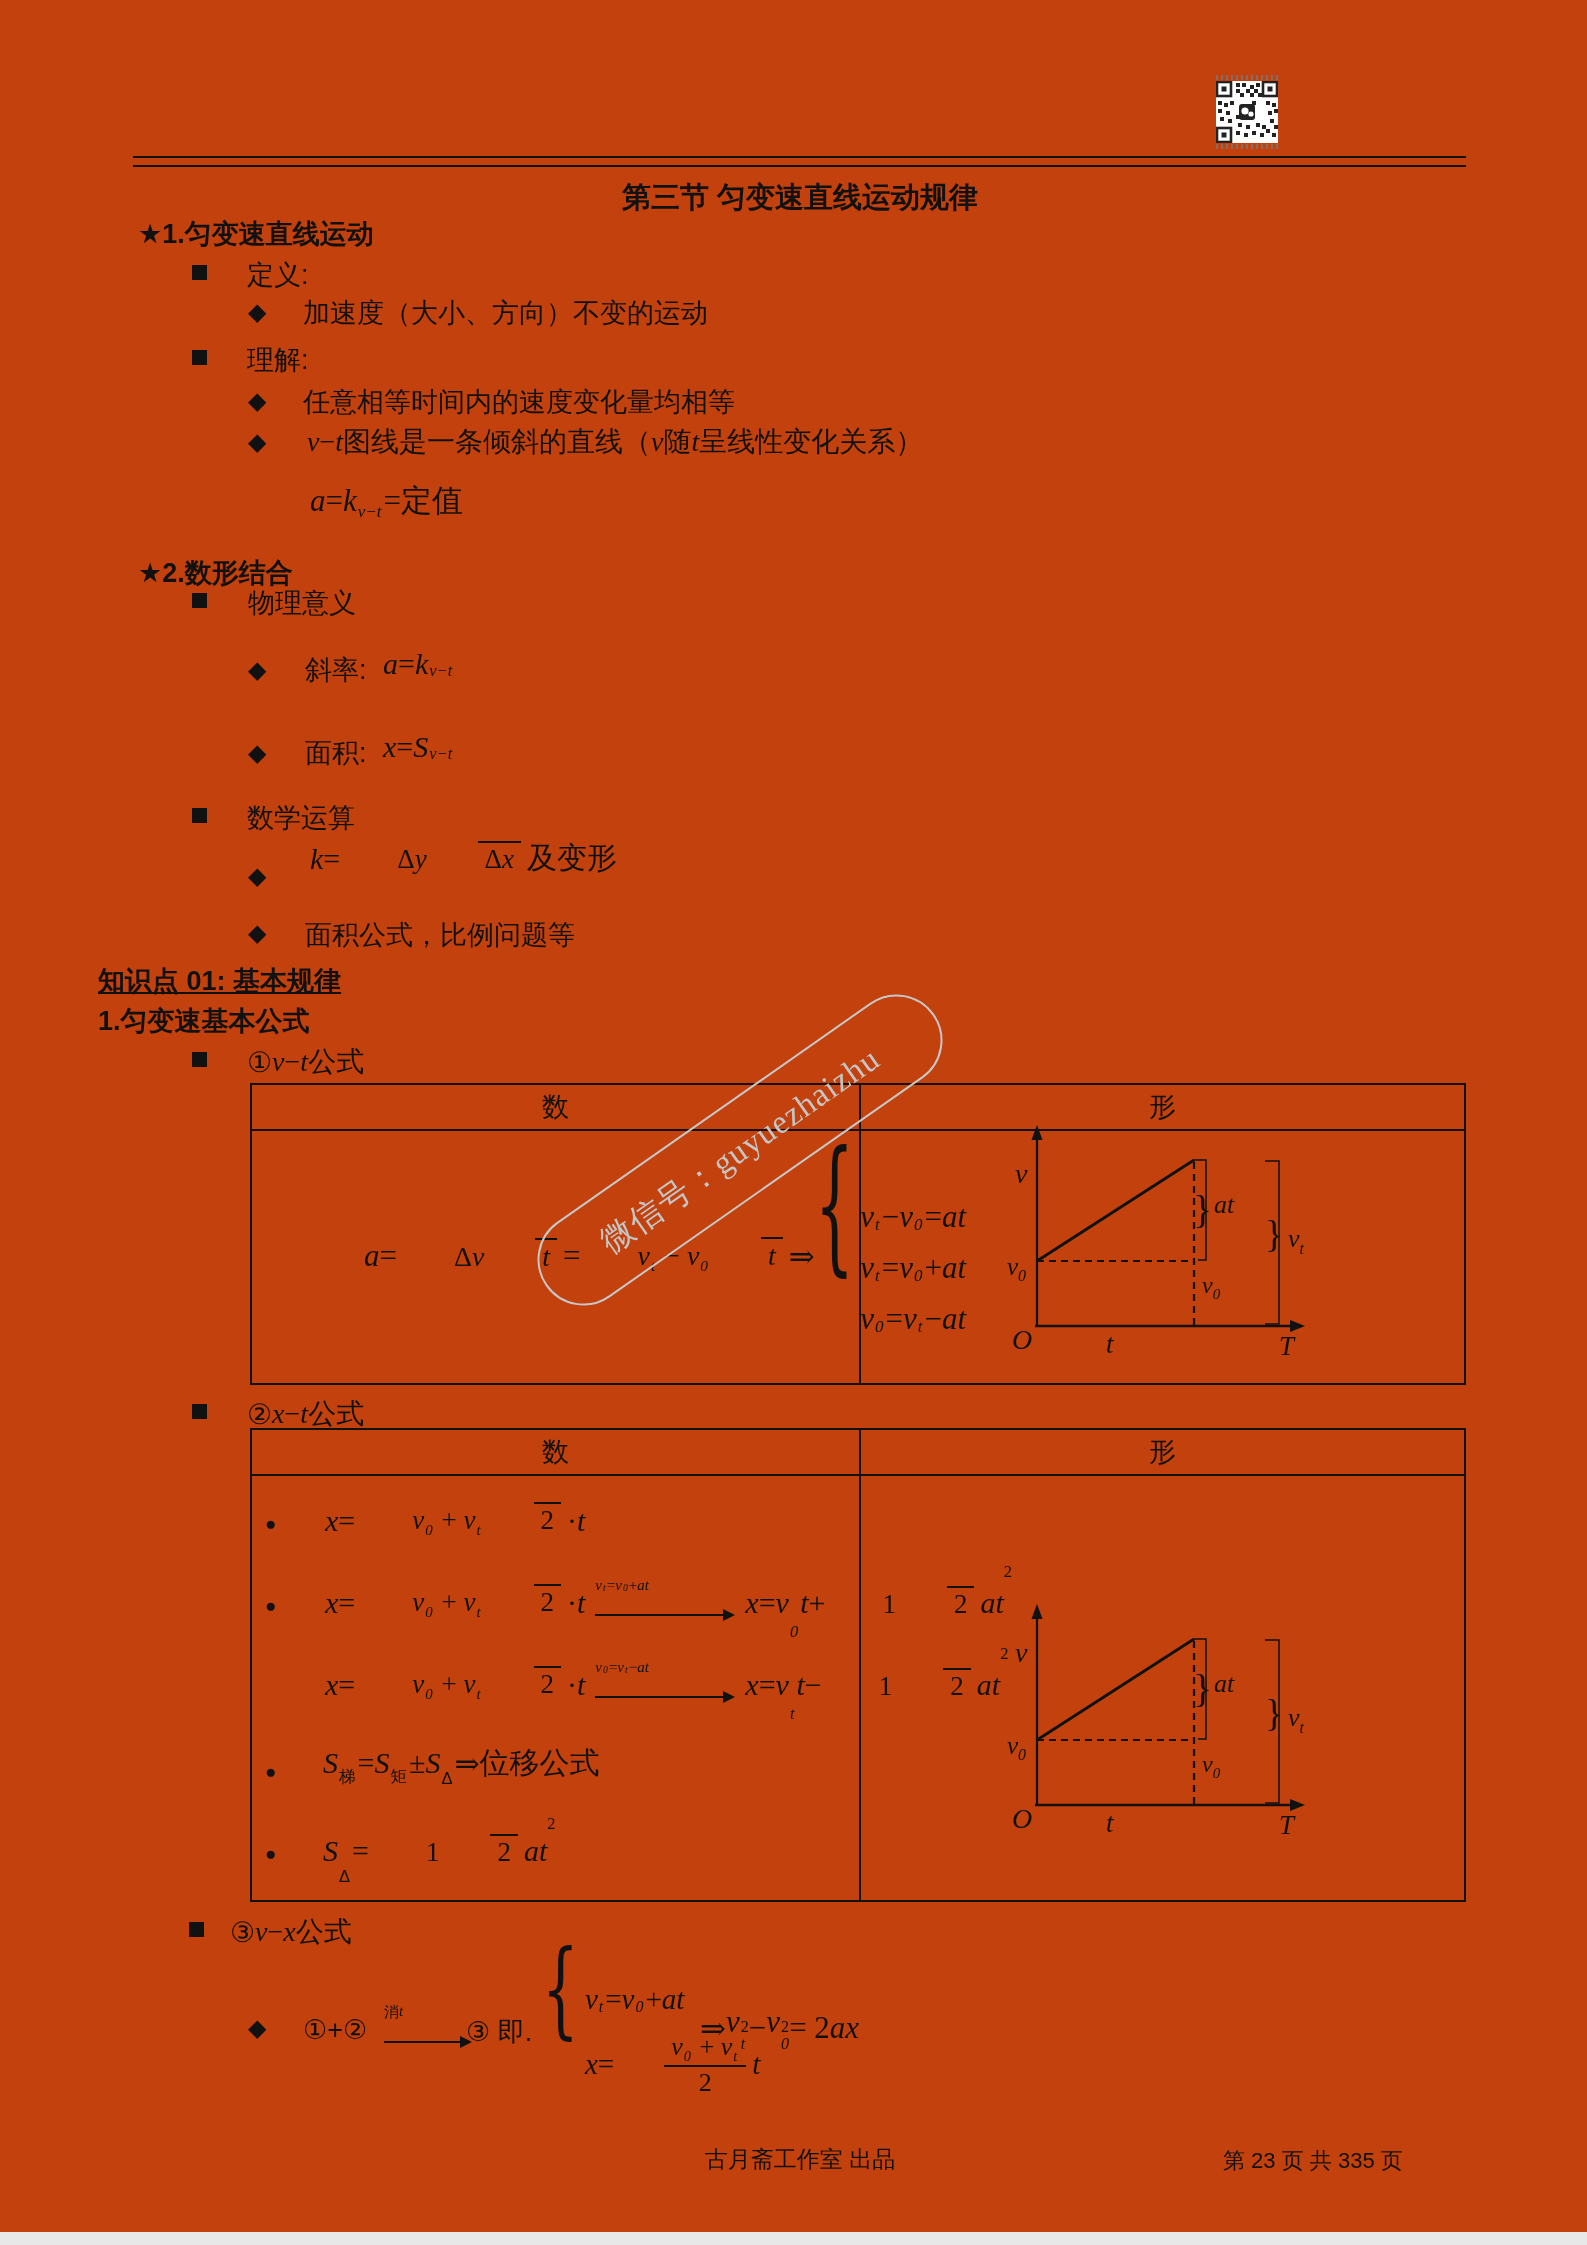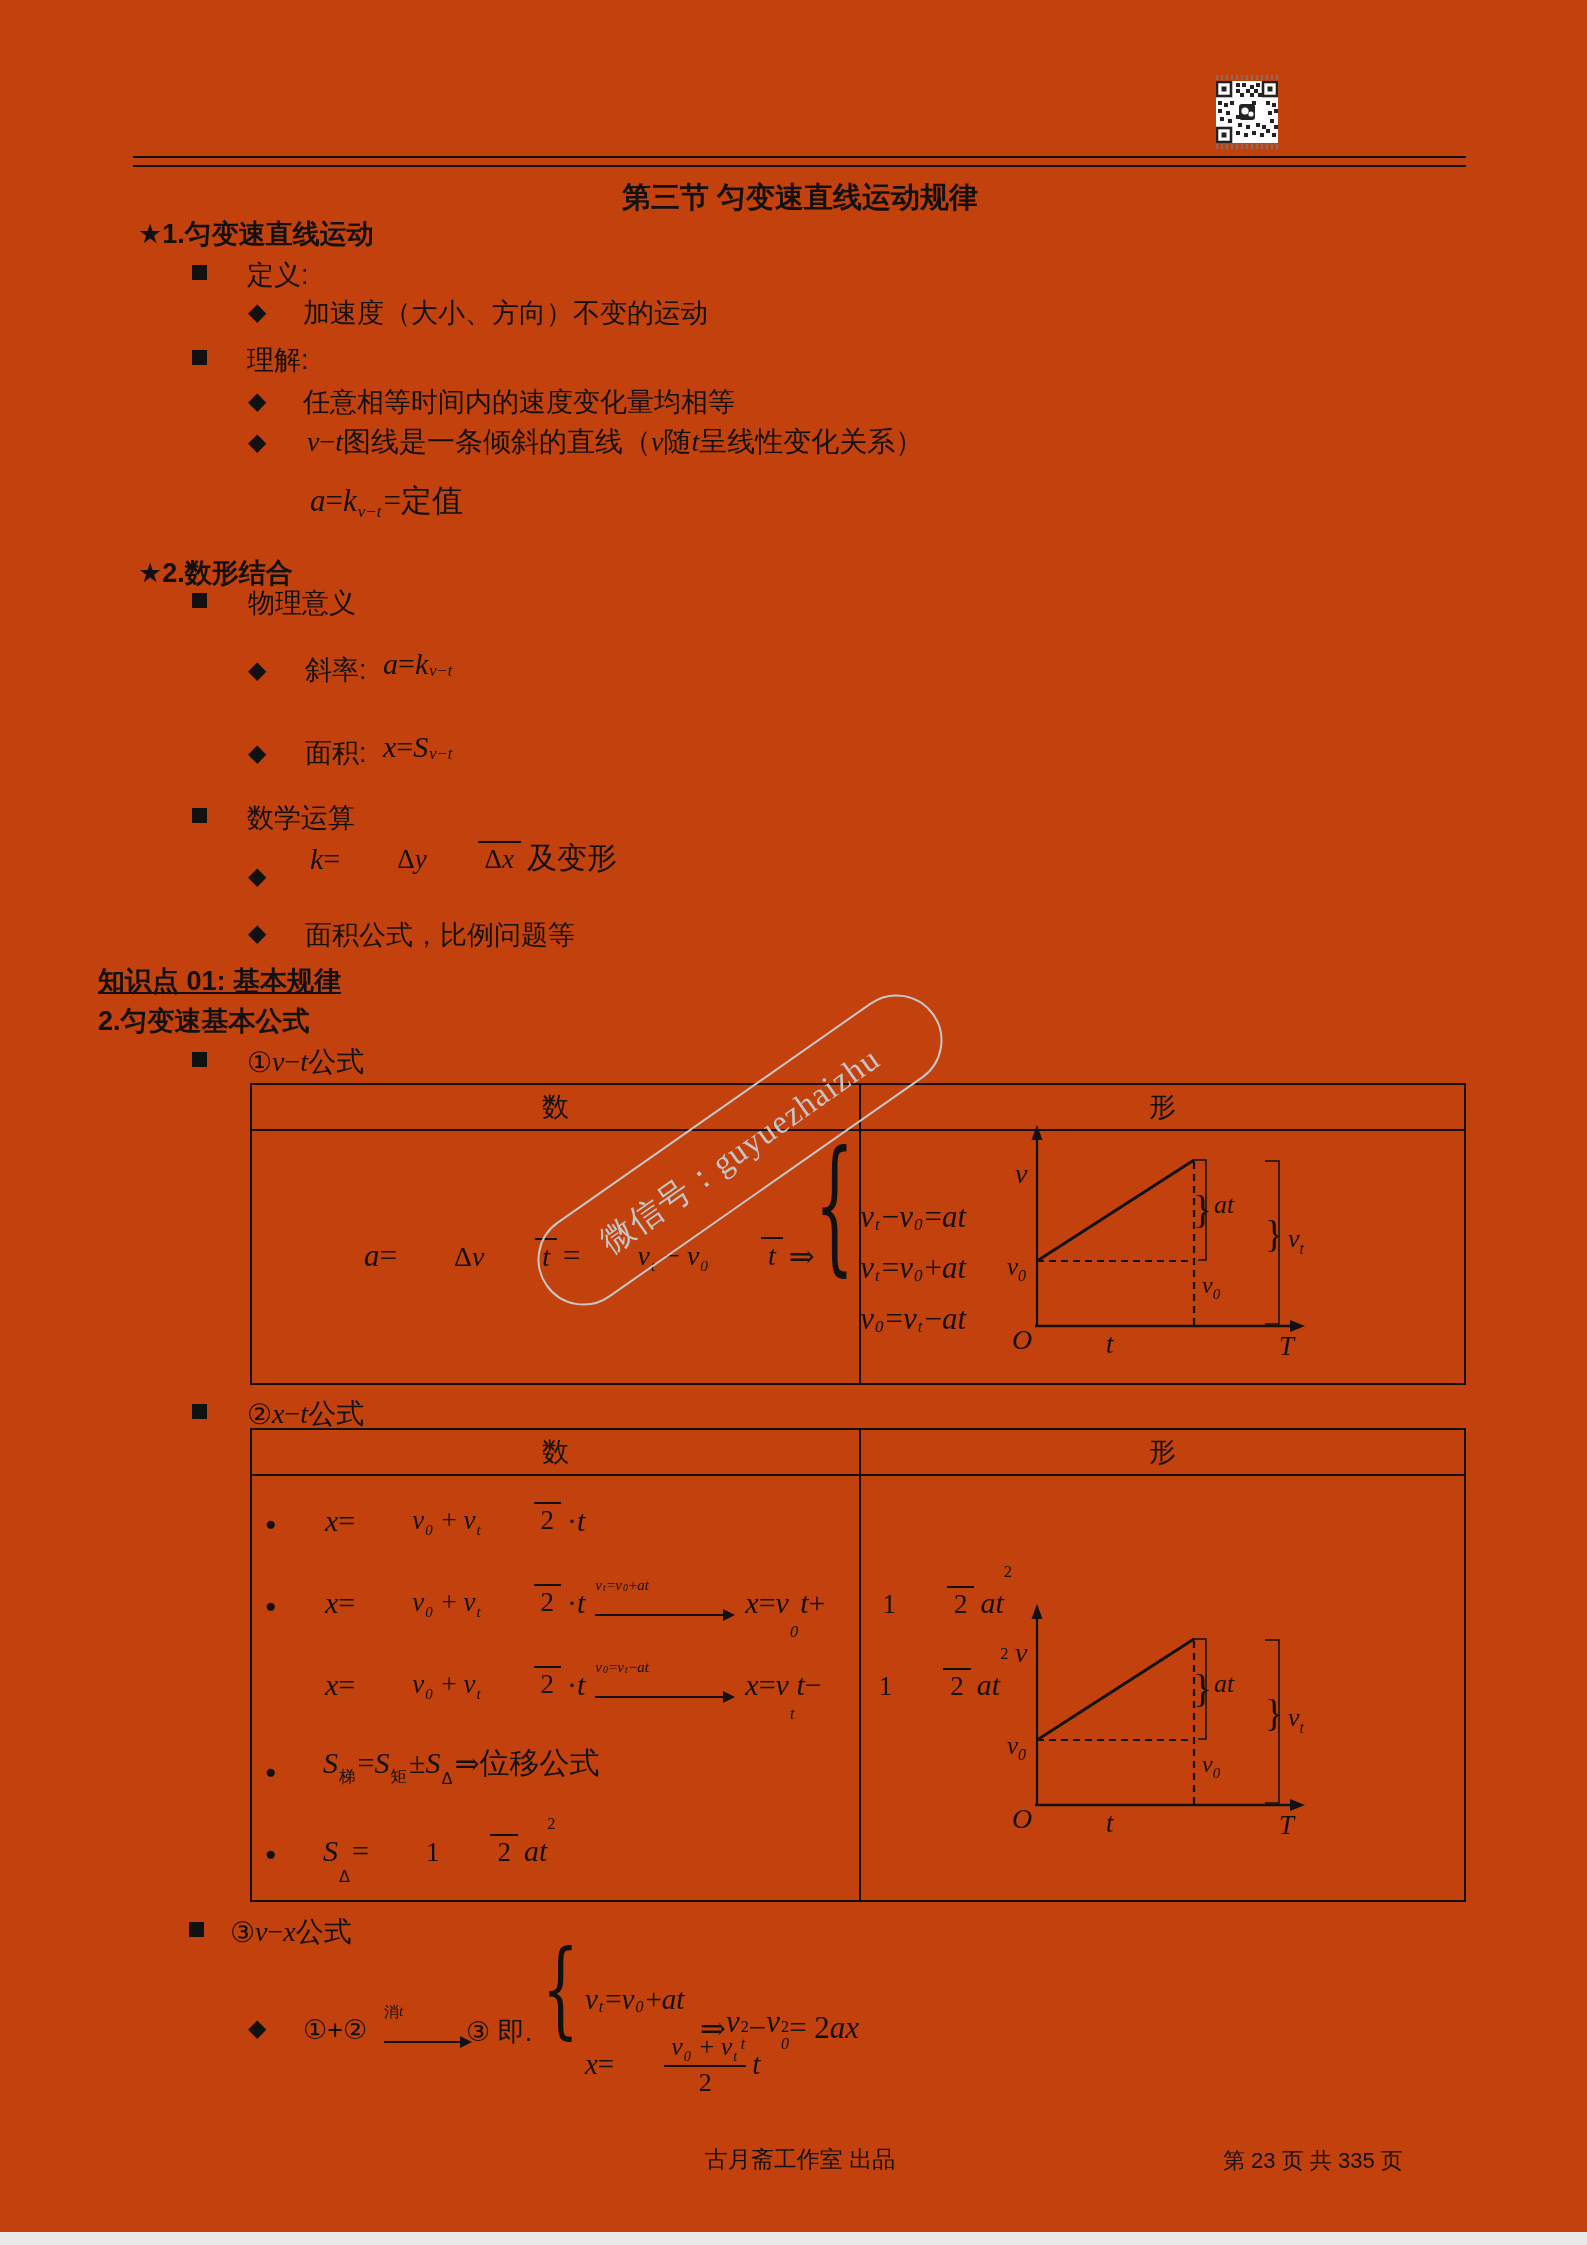--- a/index.html
+++ b/index.html
@@ -193,21 +193,21 @@
       <span class="tok-i">k</span>
       <span class="tok-t"> = </span>
       <span class="frac"><span class="fnum"><span class="tok-t">Δ</span><span class="tok-i">y</span></span><span class="fden"><span class="tok-t">Δ</span><span class="tok-i">x</span></span></span>
       <span class="tok-c">  及变形</span>
     </div>
 
   <div class="abs dm" style="left:248px;top:921px;">◆</div>
   <div class="abs btxt" style="left:305px;top:917px;">面积公式，比例问题等</div>
 
   <div class="abs h1" style="left:98px;top:963px;text-decoration:underline;">知识点 01: 基本规律</div>
-  <div class="abs h1" style="left:98px;top:1003px;">2.匀变速基本公式</div>
+  <div class="abs h1" style="left:98px;top:1003px;">1.匀变速基本公式</div>
 
   <div class="abs sq" style="left:192px;top:1052px;"></div>
   <div class="abs fx" style="left:247px;top:1043px;font-size:28px;">
       <span class="tok-c">①</span>
       <span class="tok-i">v</span>
       <span class="tok-t">−</span>
       <span class="tok-i">t</span>
       <span class="tok-c"> 公式</span>
     </div>
 

